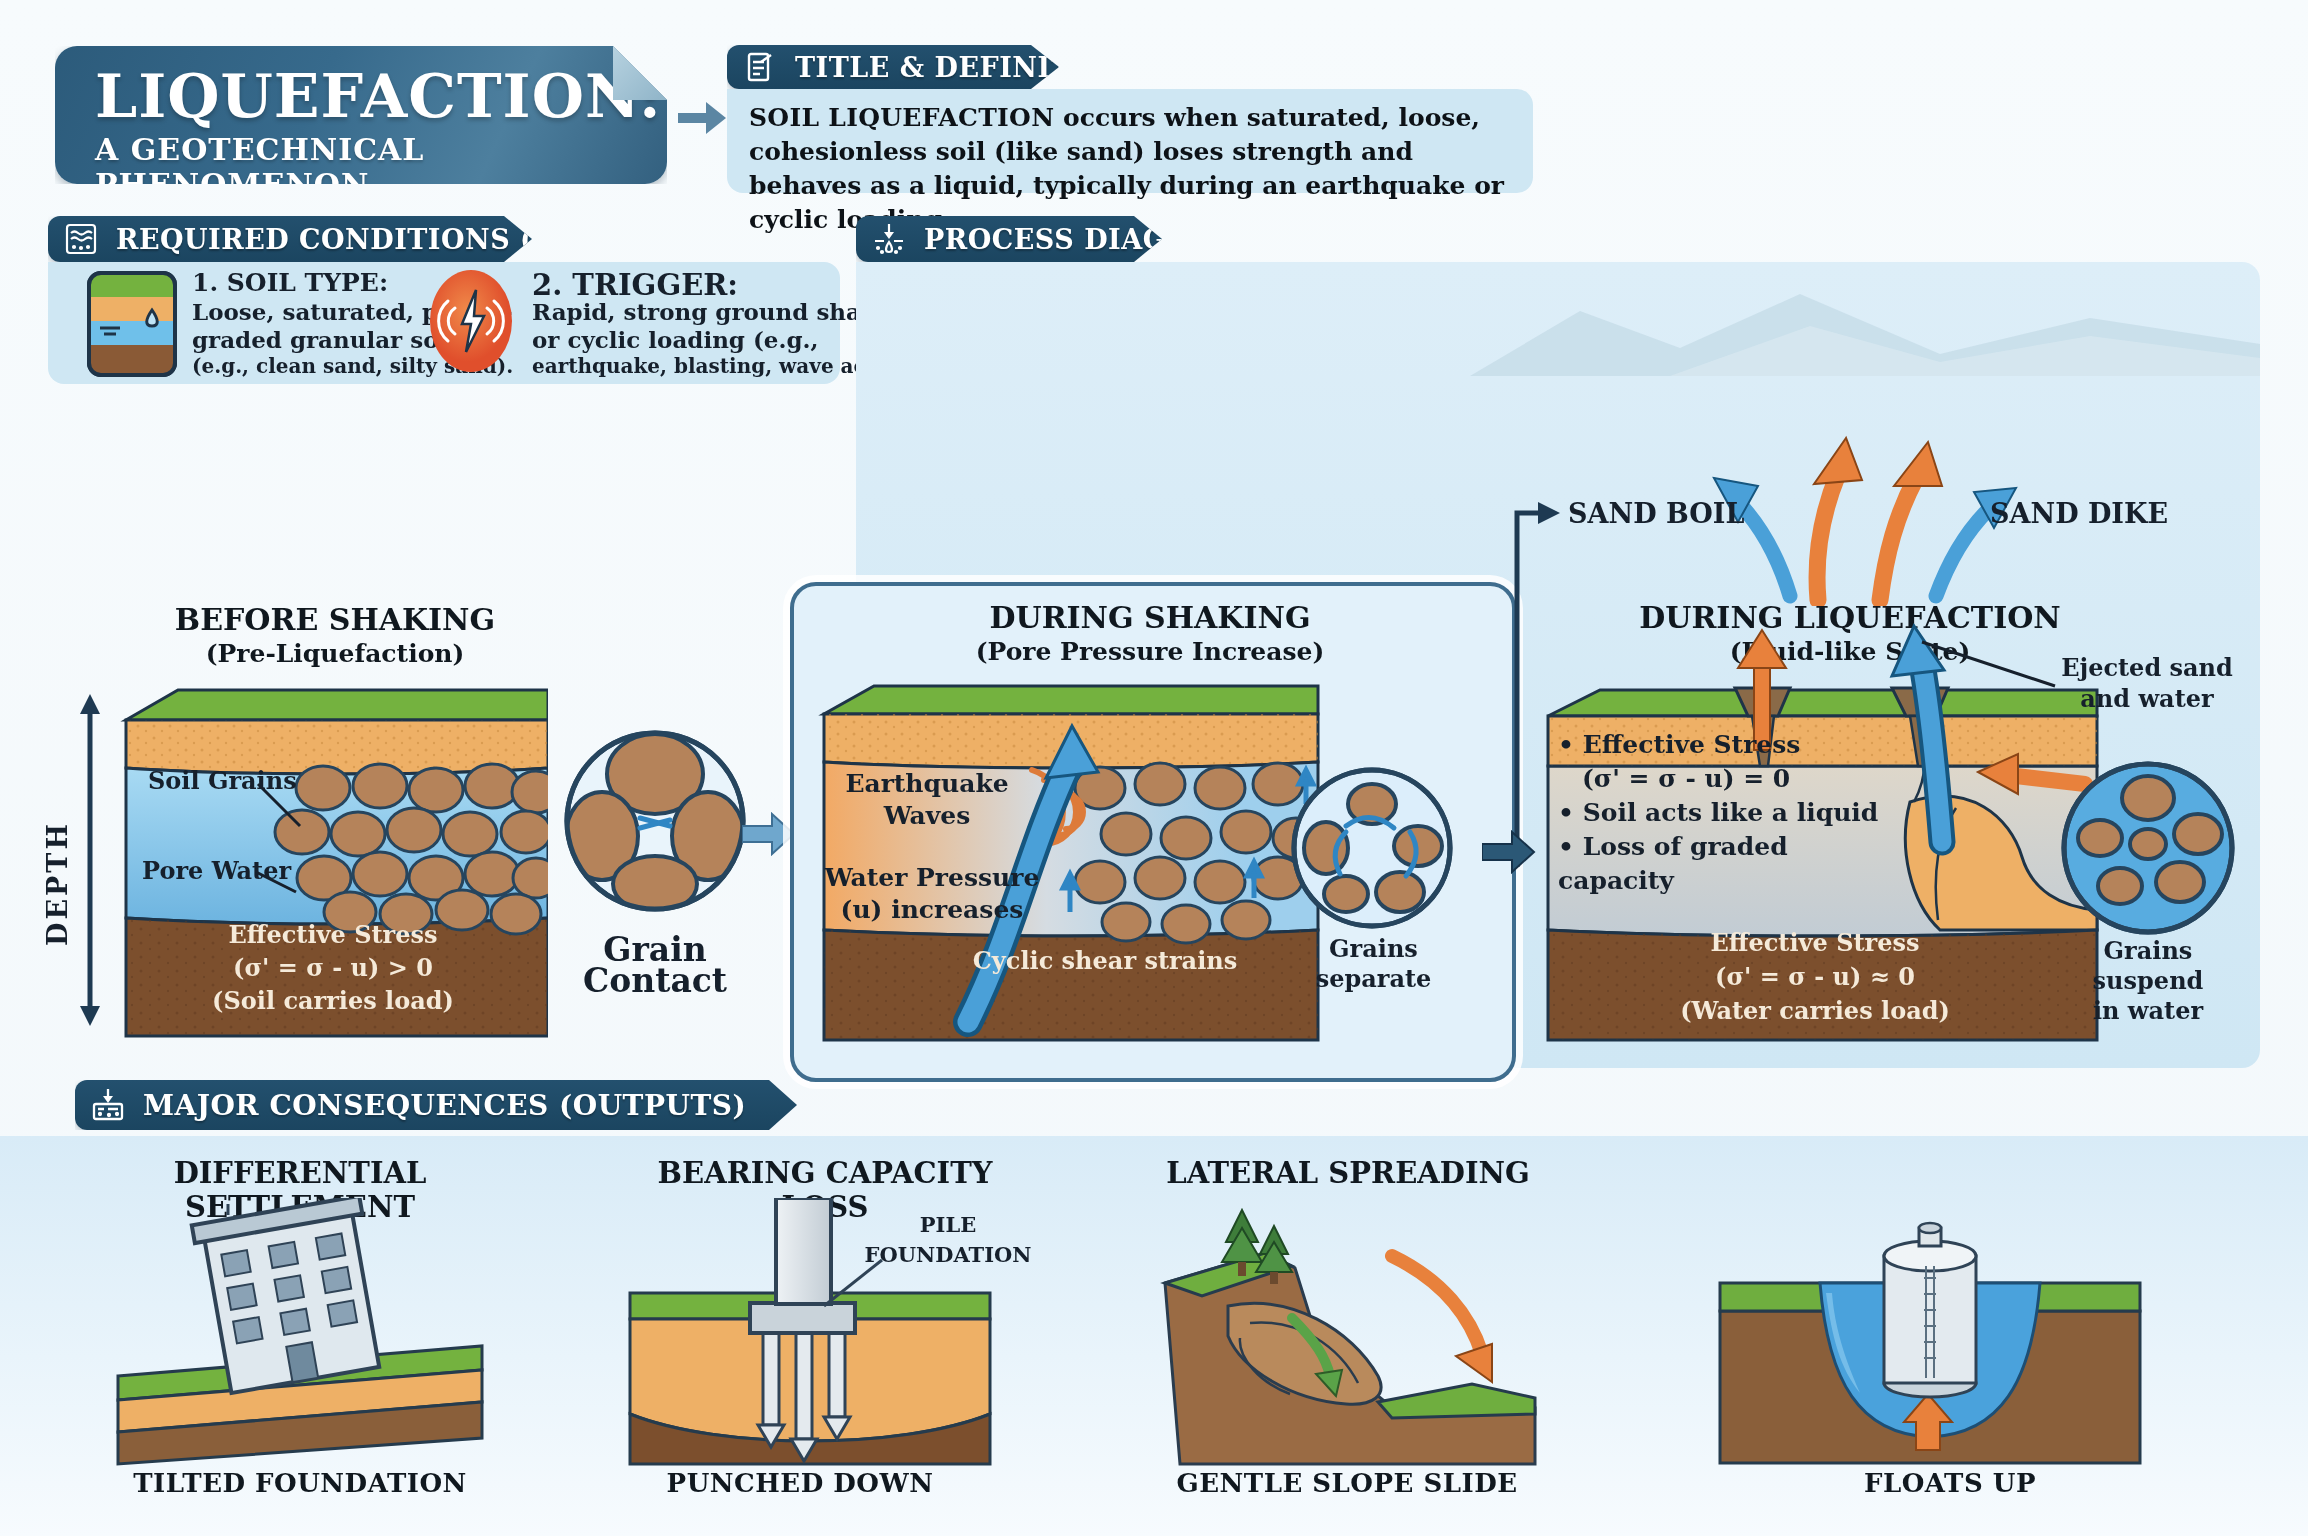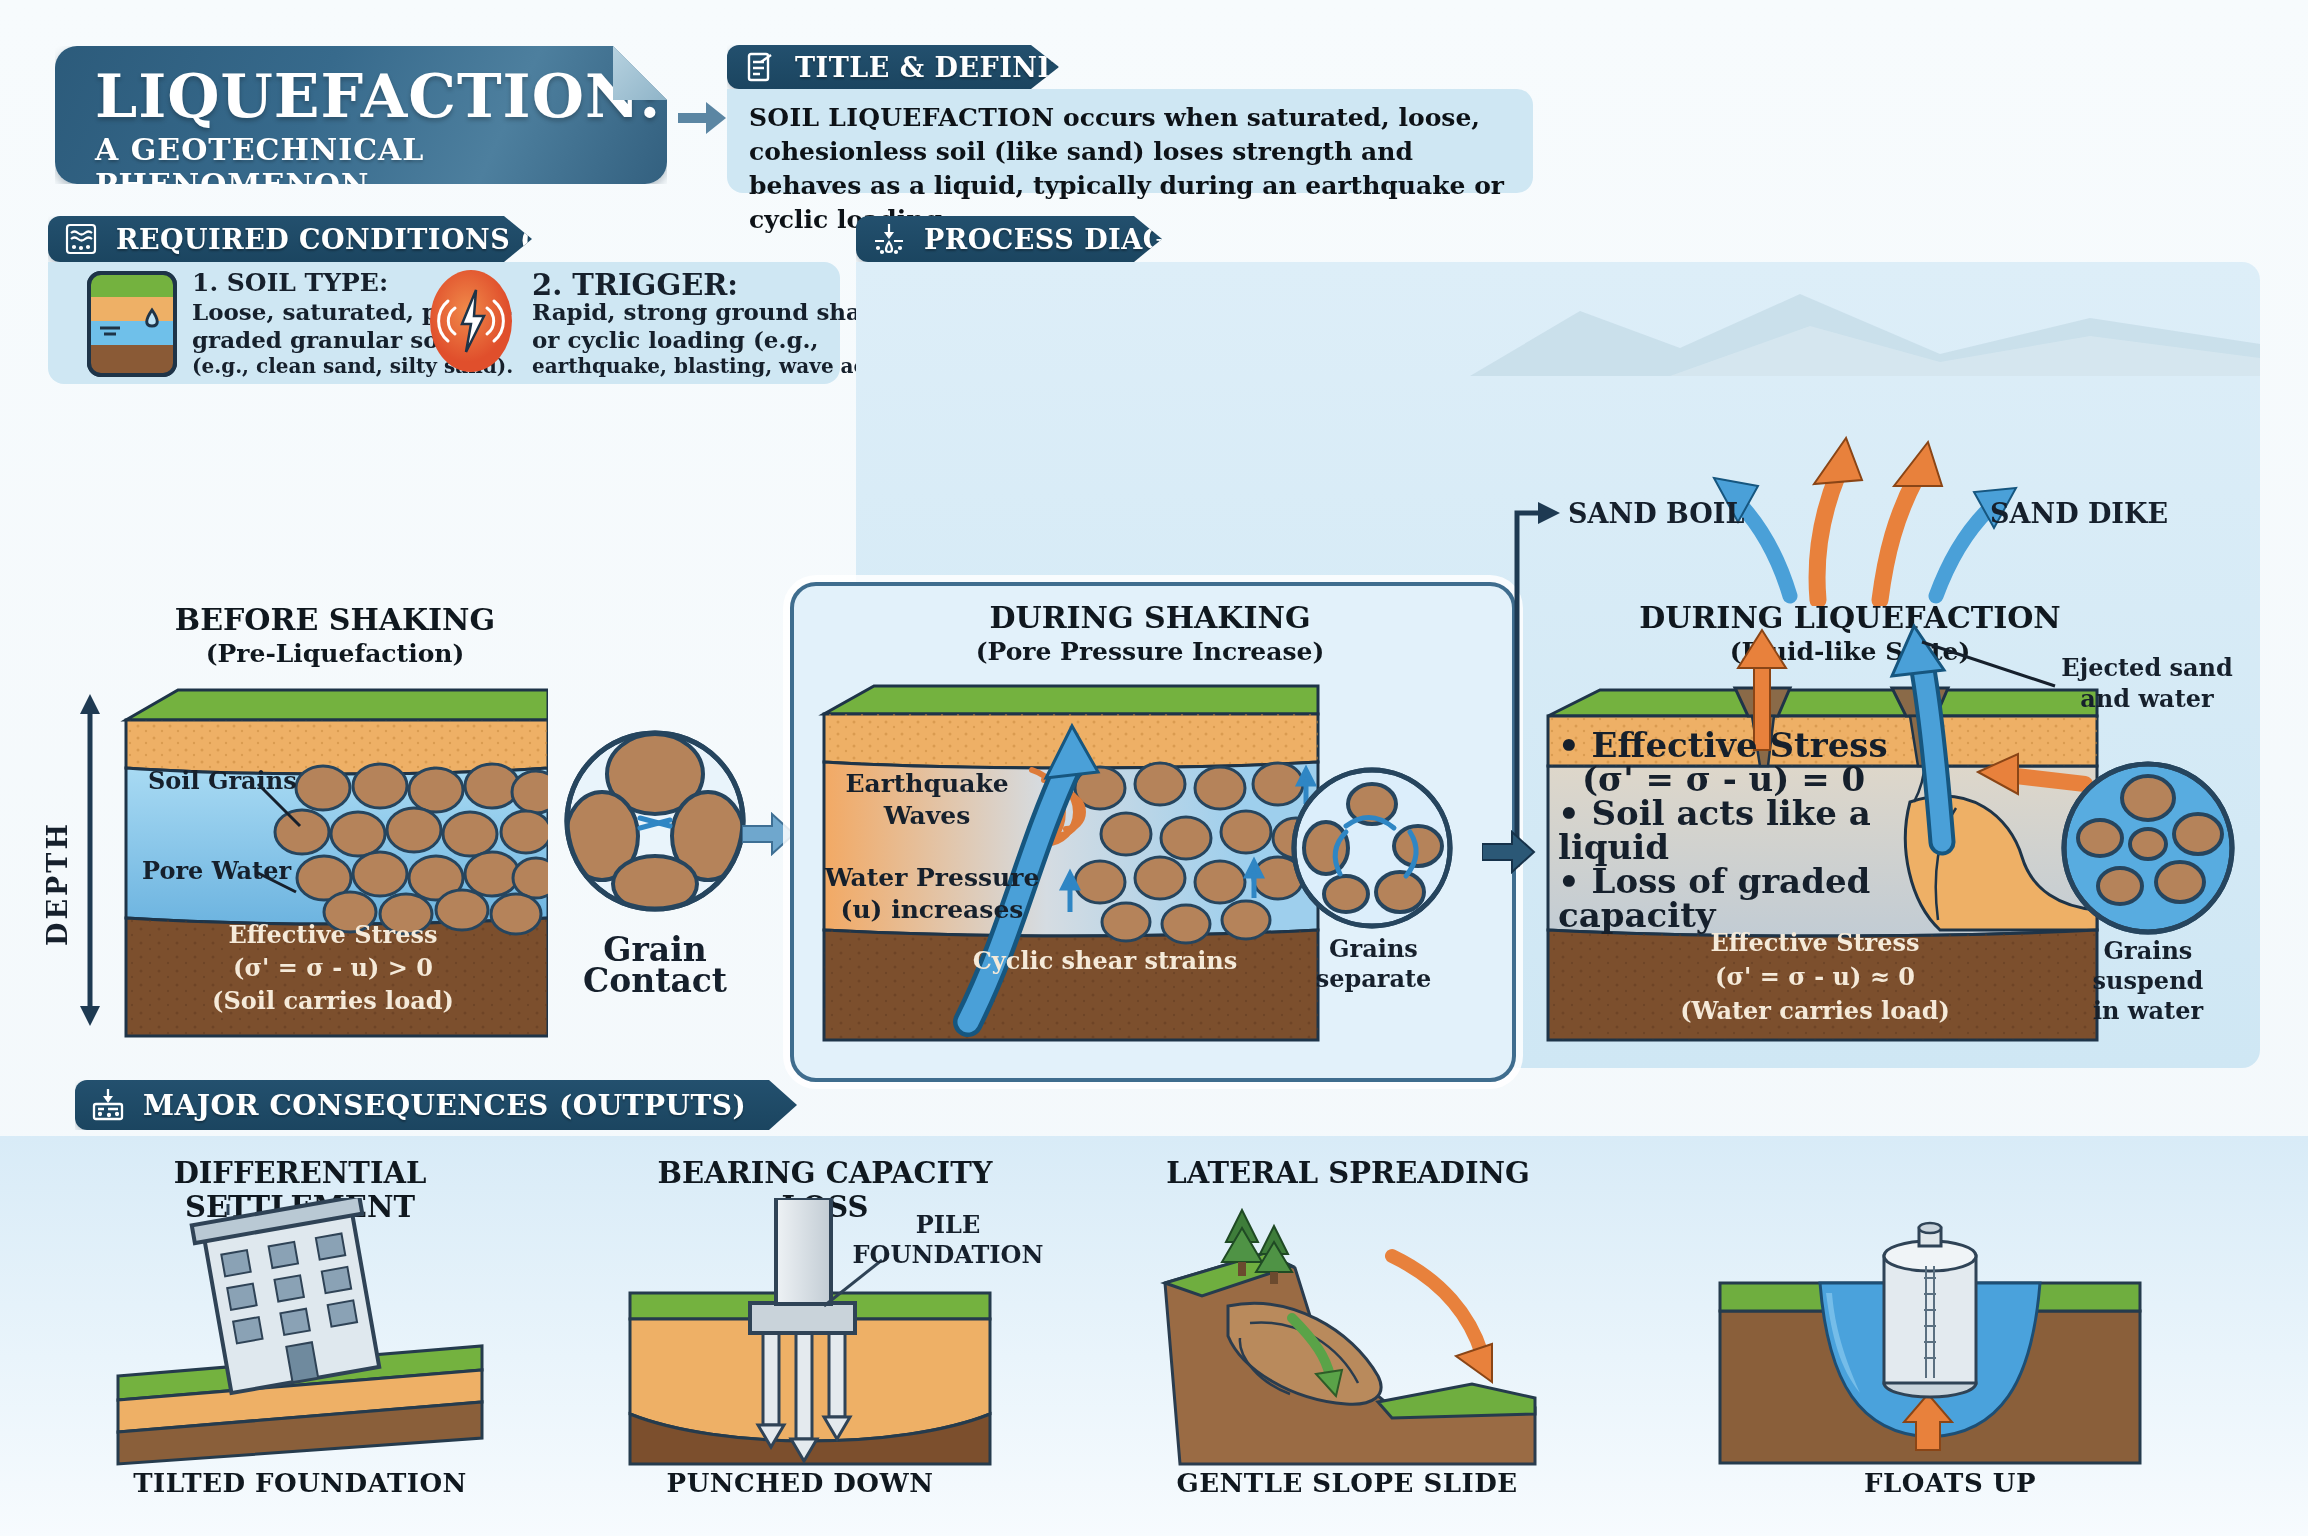--- a/index.html
+++ b/index.html
@@ -389,21 +389,21 @@
     <path d="M8,328 C160,336 400,336 557,328 L557,438 L8,438 Z" fill="#7c4f2d" stroke="#1e3448" stroke-width="3"></path>
     <path d="M8,328 C160,336 400,336 557,328 L557,438 L8,438 Z" fill="url(#bd3)" opacity=".5"></path>
     <line x1="545" y1="182" x2="476" y2="174" stroke="#e8813c" stroke-width="16" stroke-linecap="round"></line>
     <polygon points="438,170 478,152 478,192" fill="#e8813c" stroke="#8a4516" stroke-width="2"></polygon>
     <rect x="214" y="62" width="16" height="86" fill="#e8813c" stroke="#8a4516" stroke-width="2"></rect>
     <polygon points="222,28 198,66 246,66" fill="#e8813c" stroke="#8a4516" stroke-width="2"></polygon>
     <path d="M402,240 C398,190 392,120 382,62" stroke="#16567f" stroke-width="27" fill="none" stroke-linecap="round"></path>
     <path d="M402,240 C398,190 392,120 382,62" stroke="#4aa0d8" stroke-width="19" fill="none" stroke-linecap="round"></path>
     <polygon points="374,24 352,74 404,68" fill="#4aa0d8" stroke="#16567f" stroke-width="3"></polygon>
   </svg>
-  <div class="abs lbl" style="left:1558px;top:728px;width:340px;font-size:34px;line-height:34px;">
+  <div class="abs lbl" style="left:1558px;top:728px;width:340px;font-size:25px;line-height:34px;">
     <div>• Effective Stress</div>
     <div style="padding-left:24px;">(σ' = σ - u) = 0</div>
     <div>• Soil acts like a liquid</div>
     <div>• Loss of graded capacity</div>
   </div>
   <div class="abs center cream" style="left:1600px;top:926px;width:430px;font-size:24px;font-weight:bold;line-height:34px;">
     <div>Effective Stress</div>
     <div>(σ' = σ - u) ≈ 0</div>
     <div>(Water carries load)</div>
   </div>
@@ -497,21 +497,21 @@
         <polygon points="158,227 184,227 171,249"></polygon>
       <rect x="196" y="135" width="16" height="106"></rect>
         <polygon points="191,241 217,241 204,263"></polygon>
       <rect x="229" y="135" width="16" height="84"></rect>
         <polygon points="224,219 250,219 237,241"></polygon>
     </g>
     <rect x="150" y="105" width="105" height="30" fill="#c9d3da" stroke="#2f4356" stroke-width="4"></rect>
     <rect x="176" y="0" width="55" height="106" fill="url(#colg)" stroke="#2f4356" stroke-width="4"></rect>
     <line x1="282" y1="62" x2="224" y2="108" stroke="#2f4356" stroke-width="3"></line>
   </svg>
-  <div class="abs center lbl" style="left:848px;top:1210px;width:200px;font-size:24px;line-height:30px;">
+  <div class="abs center lbl" style="left:848px;top:1210px;width:200px;font-size:21px;line-height:30px;">
     <div>PILE</div>
     <div>FOUNDATION</div>
   </div>
   <div class="abs center outcap" style="left:610px;top:1468px;width:380px;">PUNCHED DOWN</div>
 
   <svg class="abs" style="left:1140px;top:1198px" width="420" height="268">
     <path d="M25,85 L125,55 L155,70 L180,150 L255,212 L395,210 L395,266 L40,266 Z" fill="#9a6b44" stroke="#2a3c4e" stroke-width="3"></path>
     <polygon points="25,85 125,55 152,68 62,98" fill="#6fae3f" stroke="#253b4d" stroke-width="3"></polygon>
     <path d="M88,108 C150,95 212,132 238,178 C248,198 232,208 206,206 C152,202 102,172 88,138 Z" fill="#b98a5c" stroke="#2a3c4e" stroke-width="3"></path>
     <path d="M110,125 C160,120 200,150 218,185" fill="none" stroke="#2a3c4e" stroke-width="2.5"></path>

